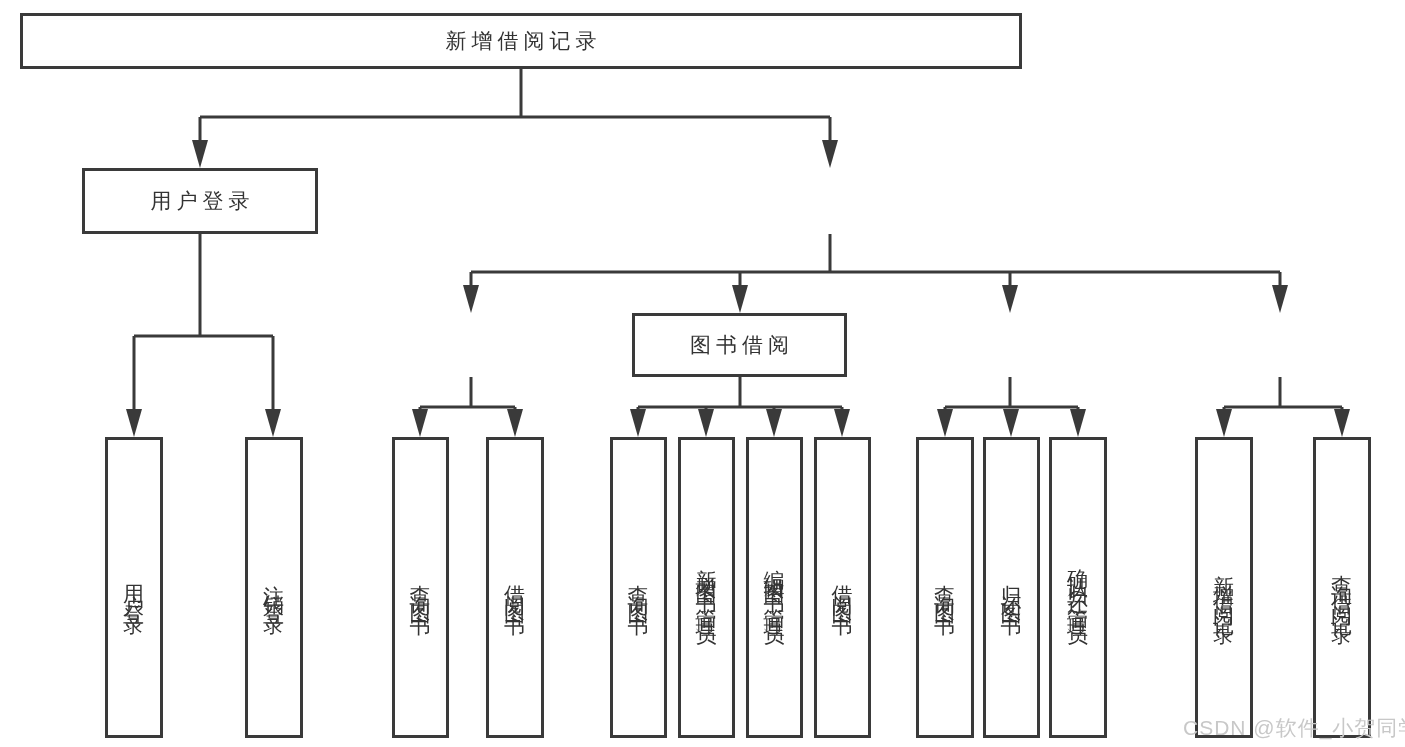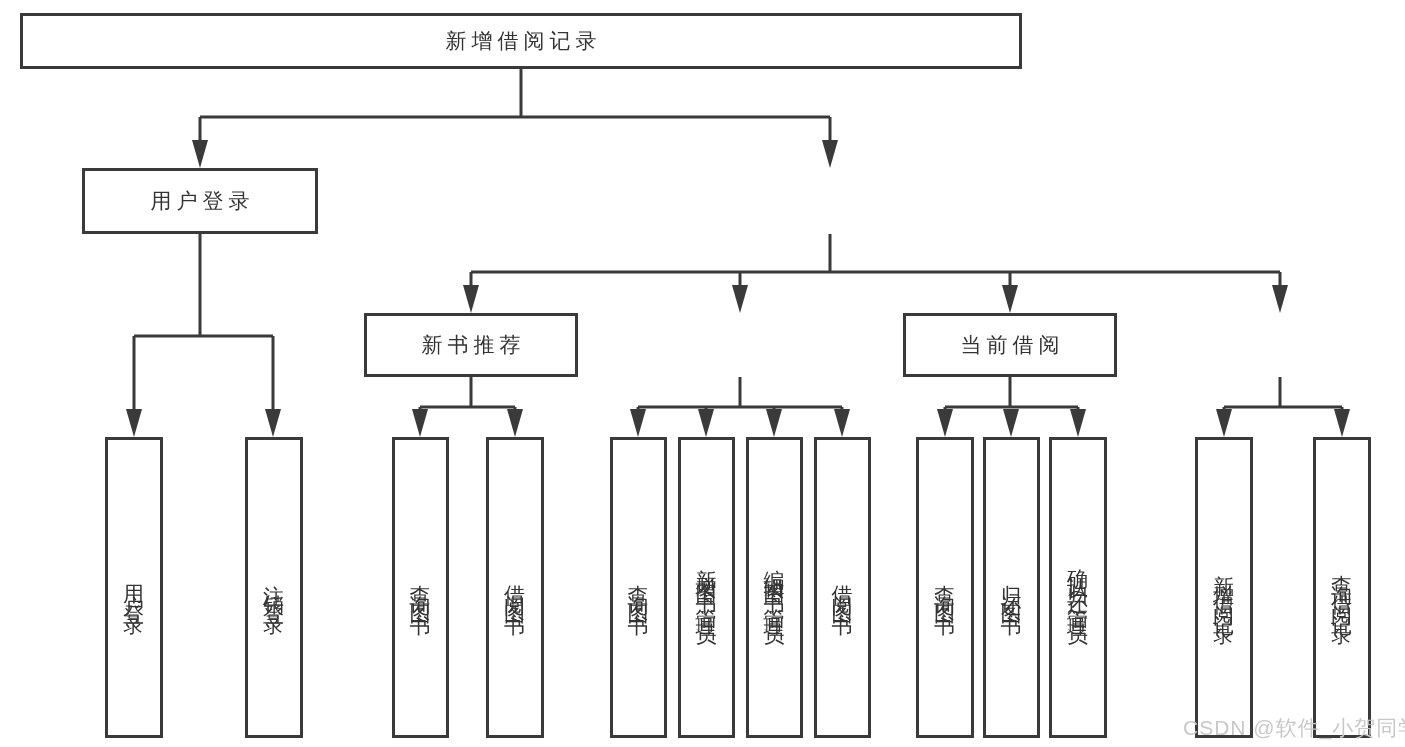--- a/index.html
+++ b/index.html
@@ -107,22 +107,21 @@
       <path class="cline" d="M1280 377 L1280 407 M1224 407 L1342 407 M1224 407 L1224 411 M1342 407 L1342 411"></path>
       <polygon class="arrow" points="1216,409 1232,409 1224,437"></polygon>
       <polygon class="arrow" points="1334,409 1350,409 1342,437"></polygon>
     </g>
   </svg>
 
   <div class="box hbox" style="left:20px;top:13px;width:1002px;height:56px">新增借阅记录</div>
 
   <div class="box hbox" style="left:82px;top:168px;width:236px;height:66px">用户登录</div>
 
-  <div class="box hbox" style="left:364px;top:313px;width:214px;height:64px">新书推荐</div>
-  <div class="box hbox" style="left:903px;top:313px;width:214px;height:64px">当前借阅</div>
+  <div class="box hbox" style="left:632px;top:313px;width:215px;height:64px">图书借阅</div>
 
   <div class="box vbox" style="left:105px;top:437px;width:58px;height:301px">
       <span>用户登录</span>
     </div>
   <div class="box vbox" style="left:245px;top:437px;width:58px;height:301px">
       <span>注销登录</span>
     </div>
 
   <div class="box vbox" style="left:392px;top:437px;width:57px;height:301px">
       <span>查询图书</span>

